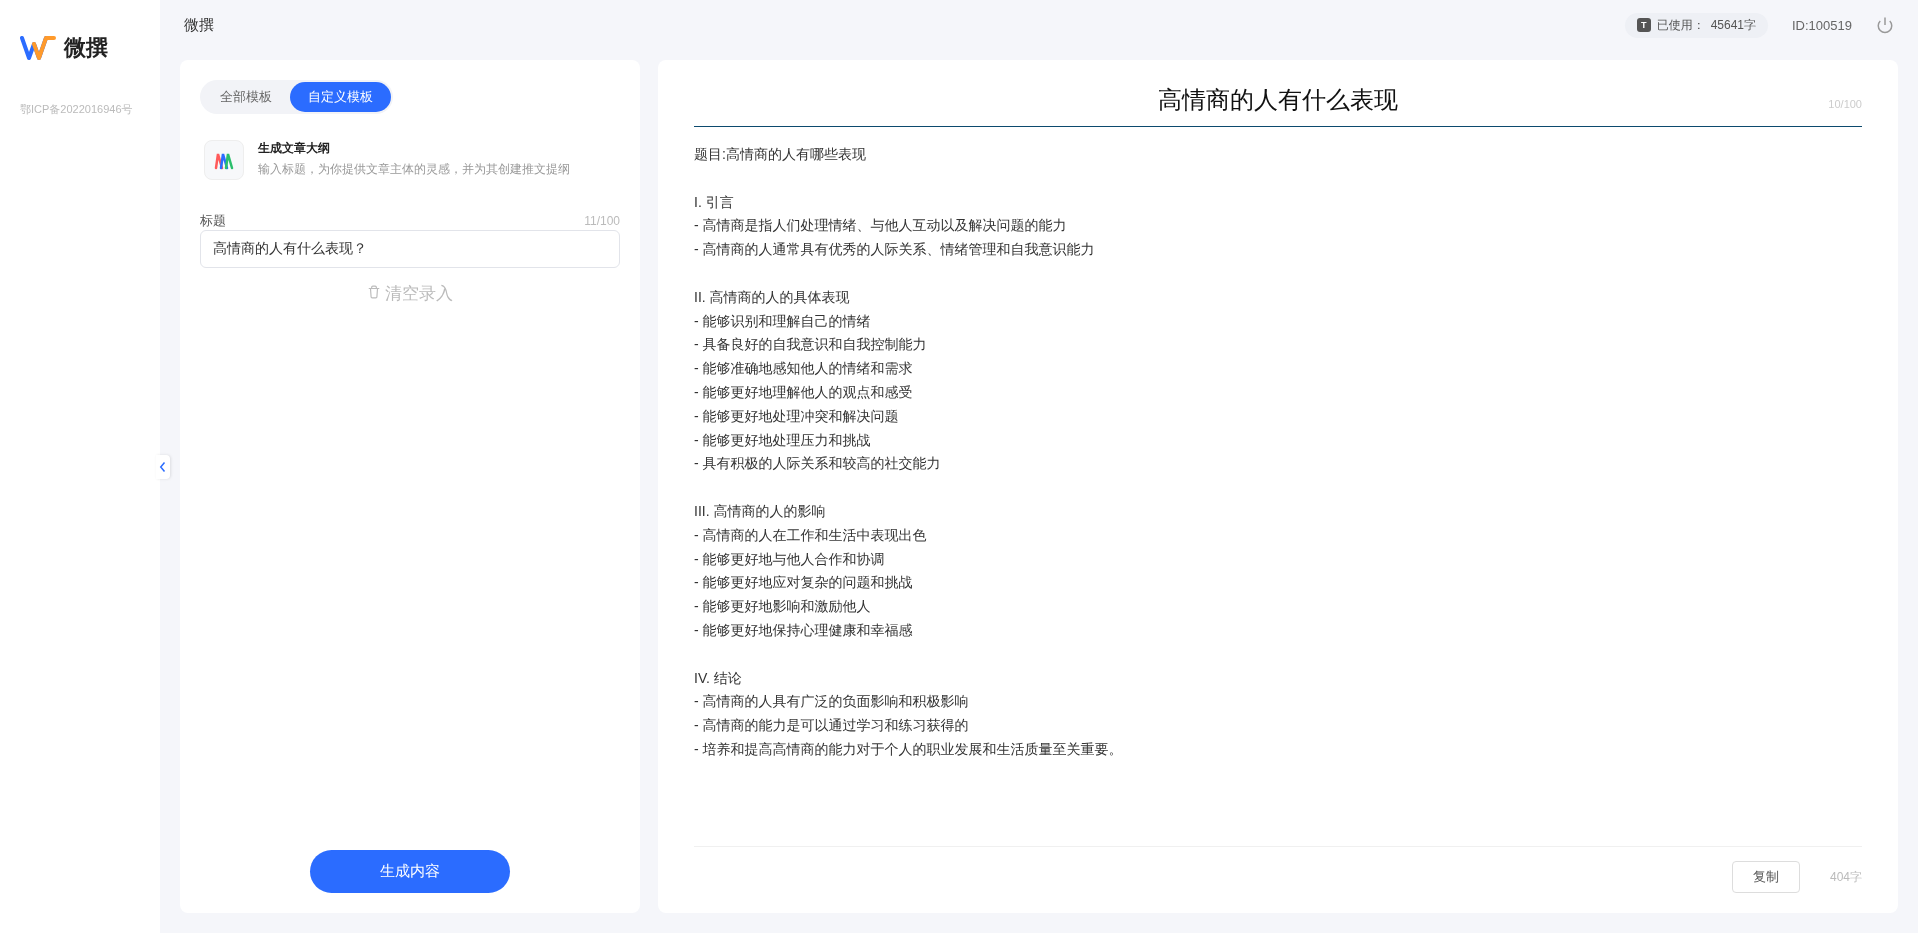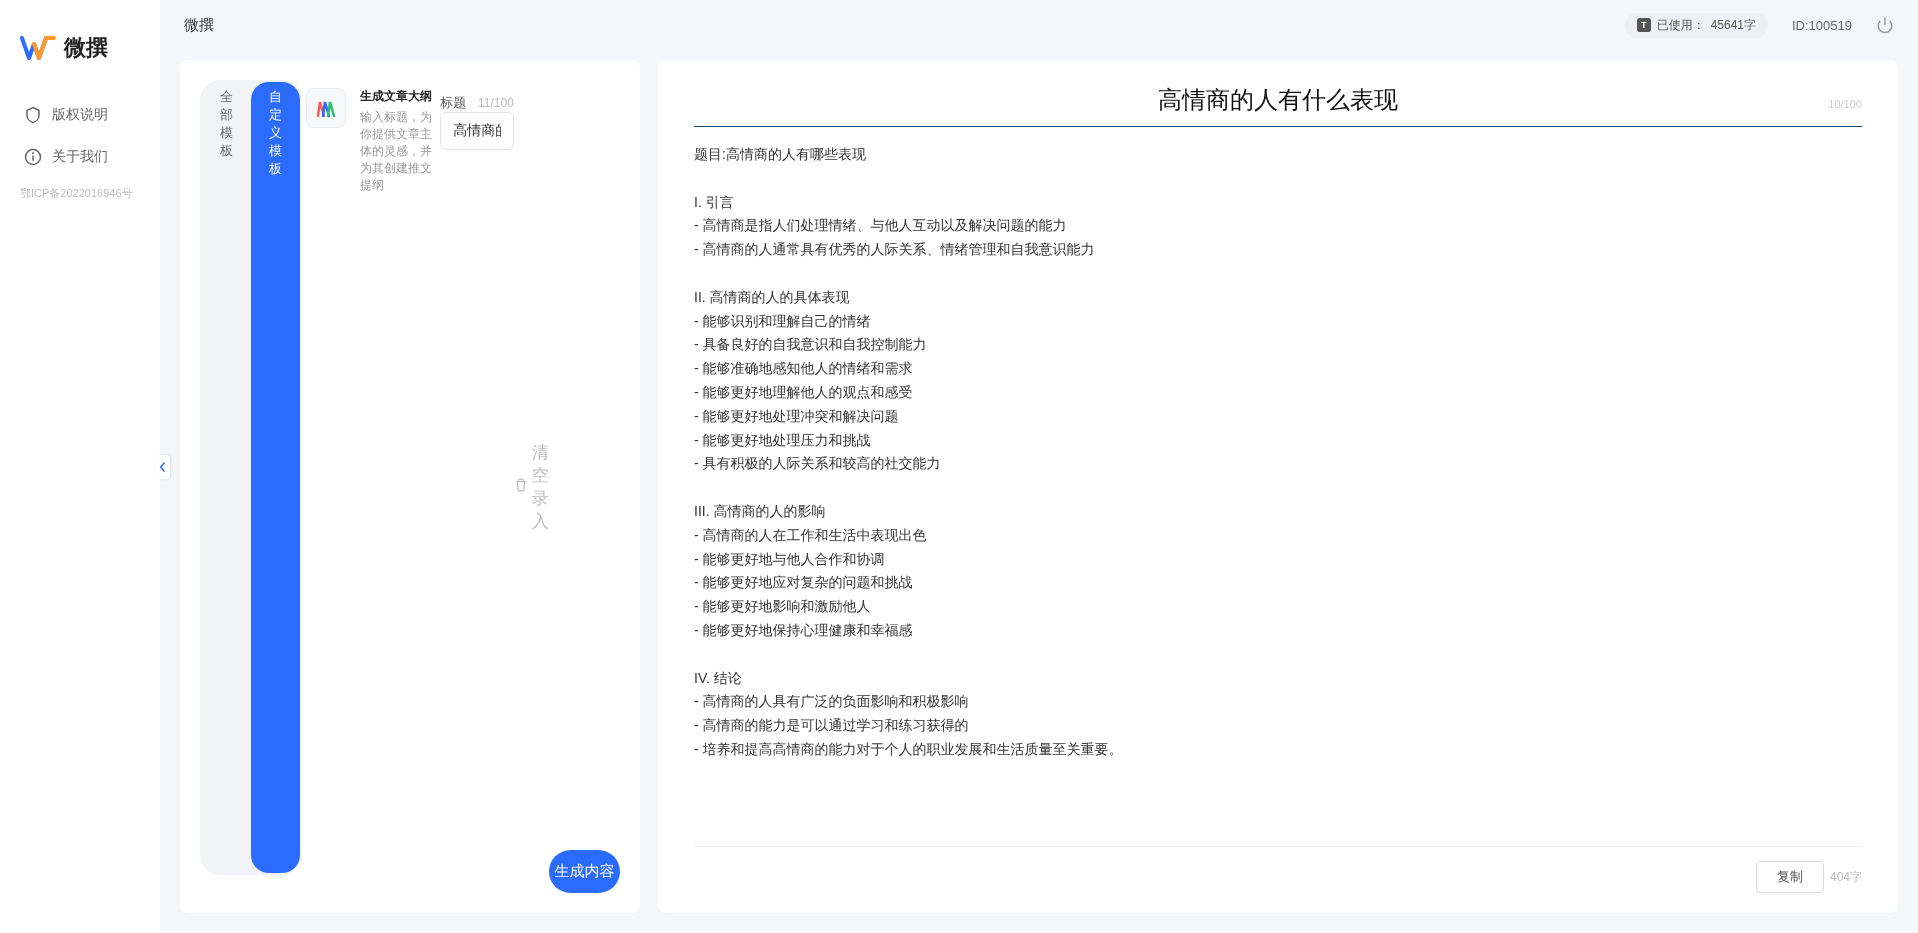--- a/index.html
+++ b/index.html
@@ -27,21 +27,21 @@
     .topbar { height: 50px; display: flex; align-items: center; justify-content: space-between; padding: 0 24px; }
     .topbar-left { font-size: 15px; font-weight: 500; color: #333; }
     .topbar-right { display: flex; align-items: center; gap: 24px; color: #666; font-size: 13px; }
     .usage-badge { display: inline-flex; align-items: center; gap: 6px; background: #eef0f5; padding: 4px 12px; border-radius: 14px; font-size: 12px; color: #555; }
     .usage-badge .badge-icon { width: 14px; height: 14px; background: #555; border-radius: 3px; color: #fff; display: flex; align-items: center; justify-content: center; font-size: 9px; font-weight: bold; }
     .power-btn { width: 18px; height: 18px; cursor: pointer; color: #999; }
     
     .content { flex: 1; display: flex; gap: 18px; padding: 10px 20px 20px; min-height: 0; }
     
     
-    .left-panel { width: 460px; background: #fff; border-radius: 8px; display: flex; flex-direction: row; padding: 20px; flex-shrink: 0; }
+    .left-panel { width: 460px; background: #fff; border-radius: 8px; display: flex; flex-direction: column; padding: 20px; flex-shrink: 0; }
     .tabs { display: flex; background: #f2f3f7; border-radius: 20px; padding: 2px; width: fit-content; margin-bottom: 18px; }
     .tab { padding: 6px 18px; border-radius: 18px; cursor: pointer; font-size: 13px; color: #666; }
     .tab.active { background: #2b6cff; color: #fff; }
     
     .template-card { display: flex; gap: 14px; padding: 8px 4px 18px; align-items: flex-start; }
     .template-icon { width: 40px; height: 40px; border-radius: 8px; background: #f7f8fa; display: flex; align-items: center; justify-content: center; font-size: 20px; border: 1px solid #eee; }
     .template-info { flex: 1; }
     .template-title { font-size: 12px; font-weight: 600; color: #222; margin-bottom: 4px; }
     .template-desc { font-size: 12px; color: #999; }
     
@@ -57,58 +57,38 @@
     
     
     .right-panel { flex: 1; background: #fff; border-radius: 8px; display: flex; flex-direction: column; padding: 24px 36px 20px; min-width: 0; }
     .doc-title-row { display: flex; align-items: baseline; border-bottom: 1px solid #0c4a6e; padding-bottom: 10px; margin-bottom: 16px; }
     .doc-title { flex: 1; text-align: center; font-size: 24px; font-weight: 500; color: #111; font-family: "SimSun", serif; }
     .doc-title-count { font-size: 11px; color: #ccc; width: 50px; text-align: right; }
     .doc-title-spacer { width: 50px; }
     
     .doc-body { flex: 1; overflow-y: auto; font-size: 14px; line-height: 1.7; color: #333; white-space: pre-wrap; }
     
-    .doc-footer { display: flex; align-items: center; justify-content: flex-end; gap: 6px; padding-top: 14px; border-top: 1px solid #f0f0f0; margin-top: 10px; }
+    .doc-footer { display: flex; align-items: center; justify-content: flex-end; gap: 30px; padding-top: 14px; border-top: 1px solid #f0f0f0; margin-top: 10px; }
     .copy-btn { border: 1px solid #ddd; background: #fff; padding: 6px 20px; border-radius: 4px; font-size: 13px; color: #555; cursor: pointer; }
     .word-count { font-size: 12px; color: #bbb; }
   </style>
 </head>
 <body>
 
 <div class="app">
 
   <aside class="sidebar">
     <div class="logo">
       <span class="logo-mark">
         <svg viewBox="0 0 36 36" width="36" height="36">
           <path d="M2 8 L9 28 L14 14 L19 28 L26 8" fill="none" stroke="#2b6cff" stroke-width="4" stroke-linecap="round" stroke-linejoin="round"></path>
           <path d="M14 14 L19 28 L26 8 L34 8" fill="none" stroke="#ff9a2b" stroke-width="4" stroke-linecap="round" stroke-linejoin="round"></path>
         </svg>
       </span>
       <span class="logo-text">微撰</span>
-    </div>
-    <div class="sidebar-footer">
-      <div class="nav-item">
-        <span class="icon">
-          <svg viewBox="0 0 24 24" width="18" height="18" fill="none" stroke="currentColor" stroke-width="2">
-              <path d="M12 2 L20 6 v6 c0 5 -3.5 9 -8 10 c-4.5 -1 -8 -5 -8 -10 V6 z"></path>
-            </svg>
-        </span>
-        <span>版权说明</span>
-      </div>
-      <div class="nav-item">
-        <span class="icon">
-          <svg viewBox="0 0 24 24" width="18" height="18" fill="none" stroke="currentColor" stroke-width="2">
-              <circle cx="12" cy="12" r="10"></circle>
-              <line x1="12" y1="10" x2="12" y2="17"></line>
-              <circle cx="12" cy="7" r="0.5" fill="currentColor"></circle>
-            </svg>
-        </span>
-        <span>关于我们</span>
-      </div>
     </div>
     <div class="icp">鄂ICP备2022016946号</div>
     <div class="collapse-toggle">
       <svg viewBox="0 0 10 16" width="8" height="12">
           <path d="M7 2 L2 8 L7 14" fill="none" stroke="#2b6cff" stroke-width="2"></path>
         </svg>
     </div>
   </aside>
 
   <div class="main">

